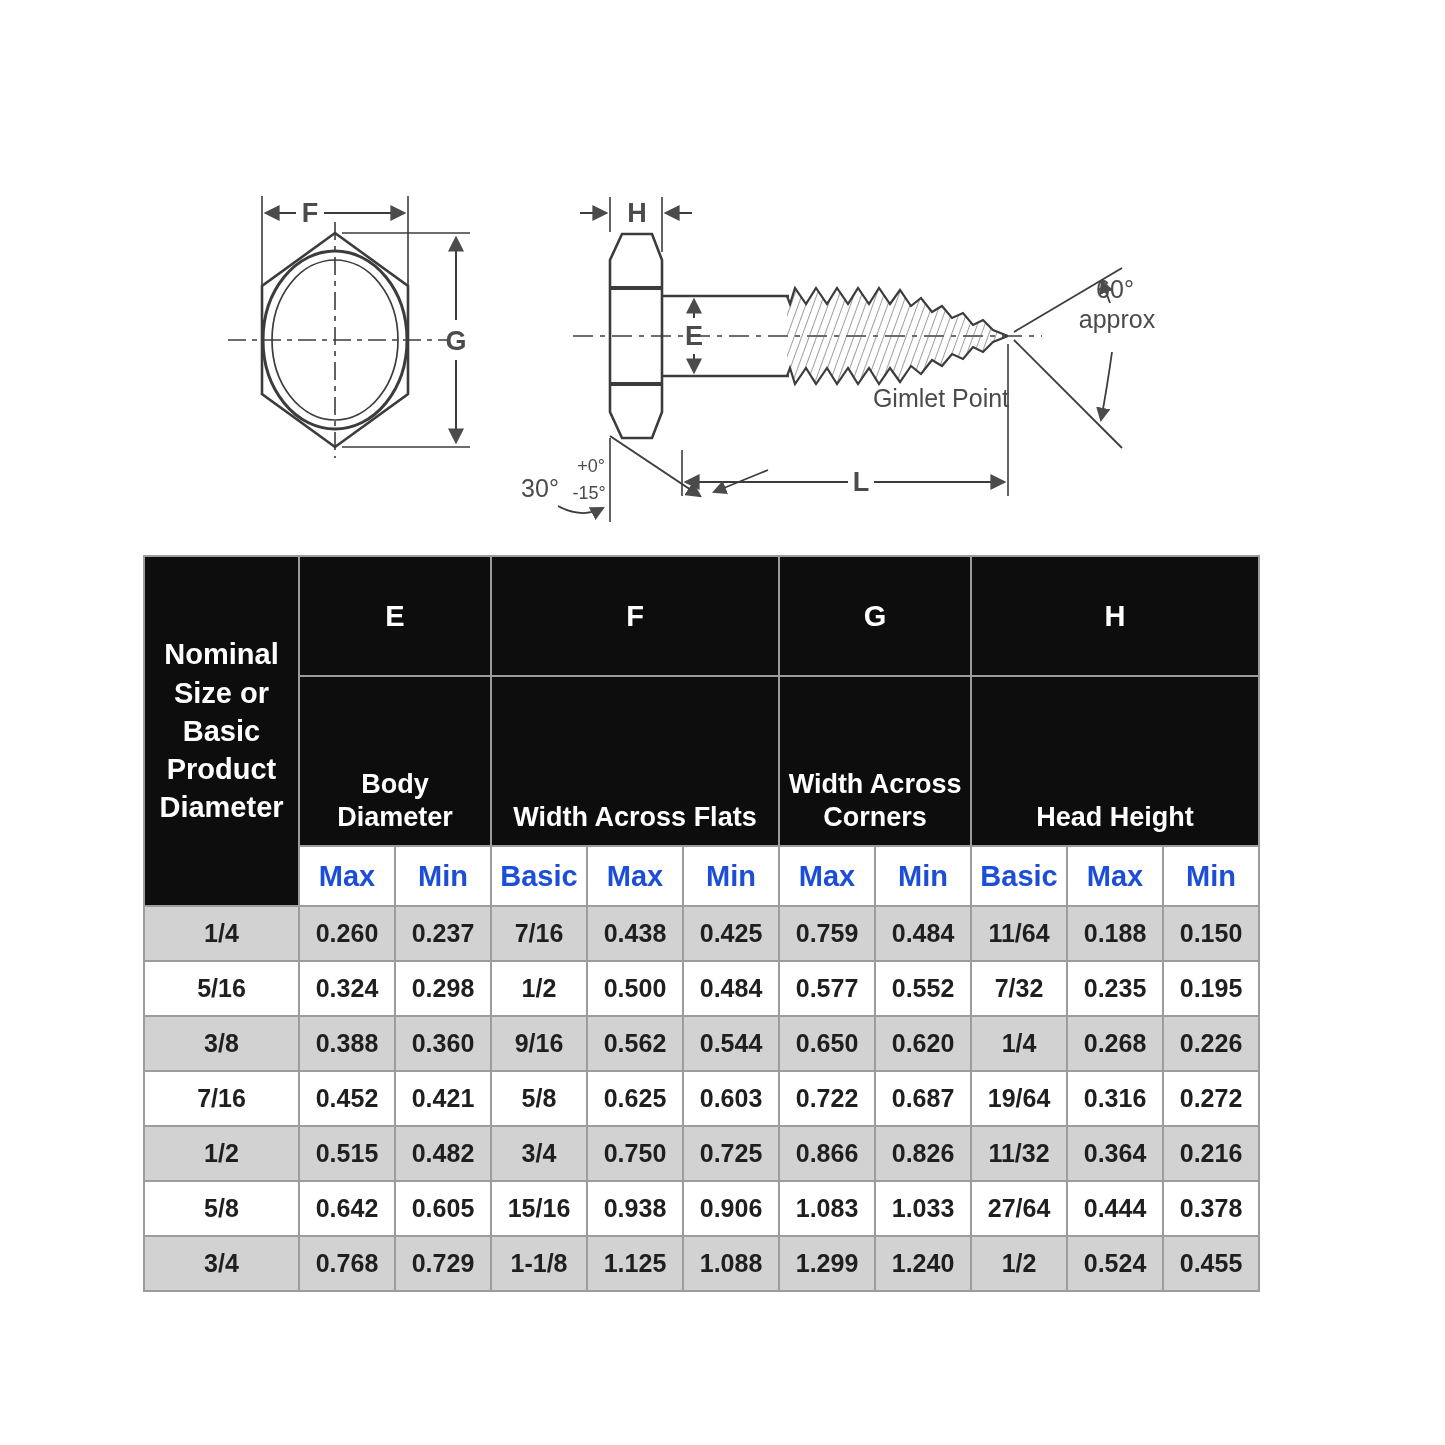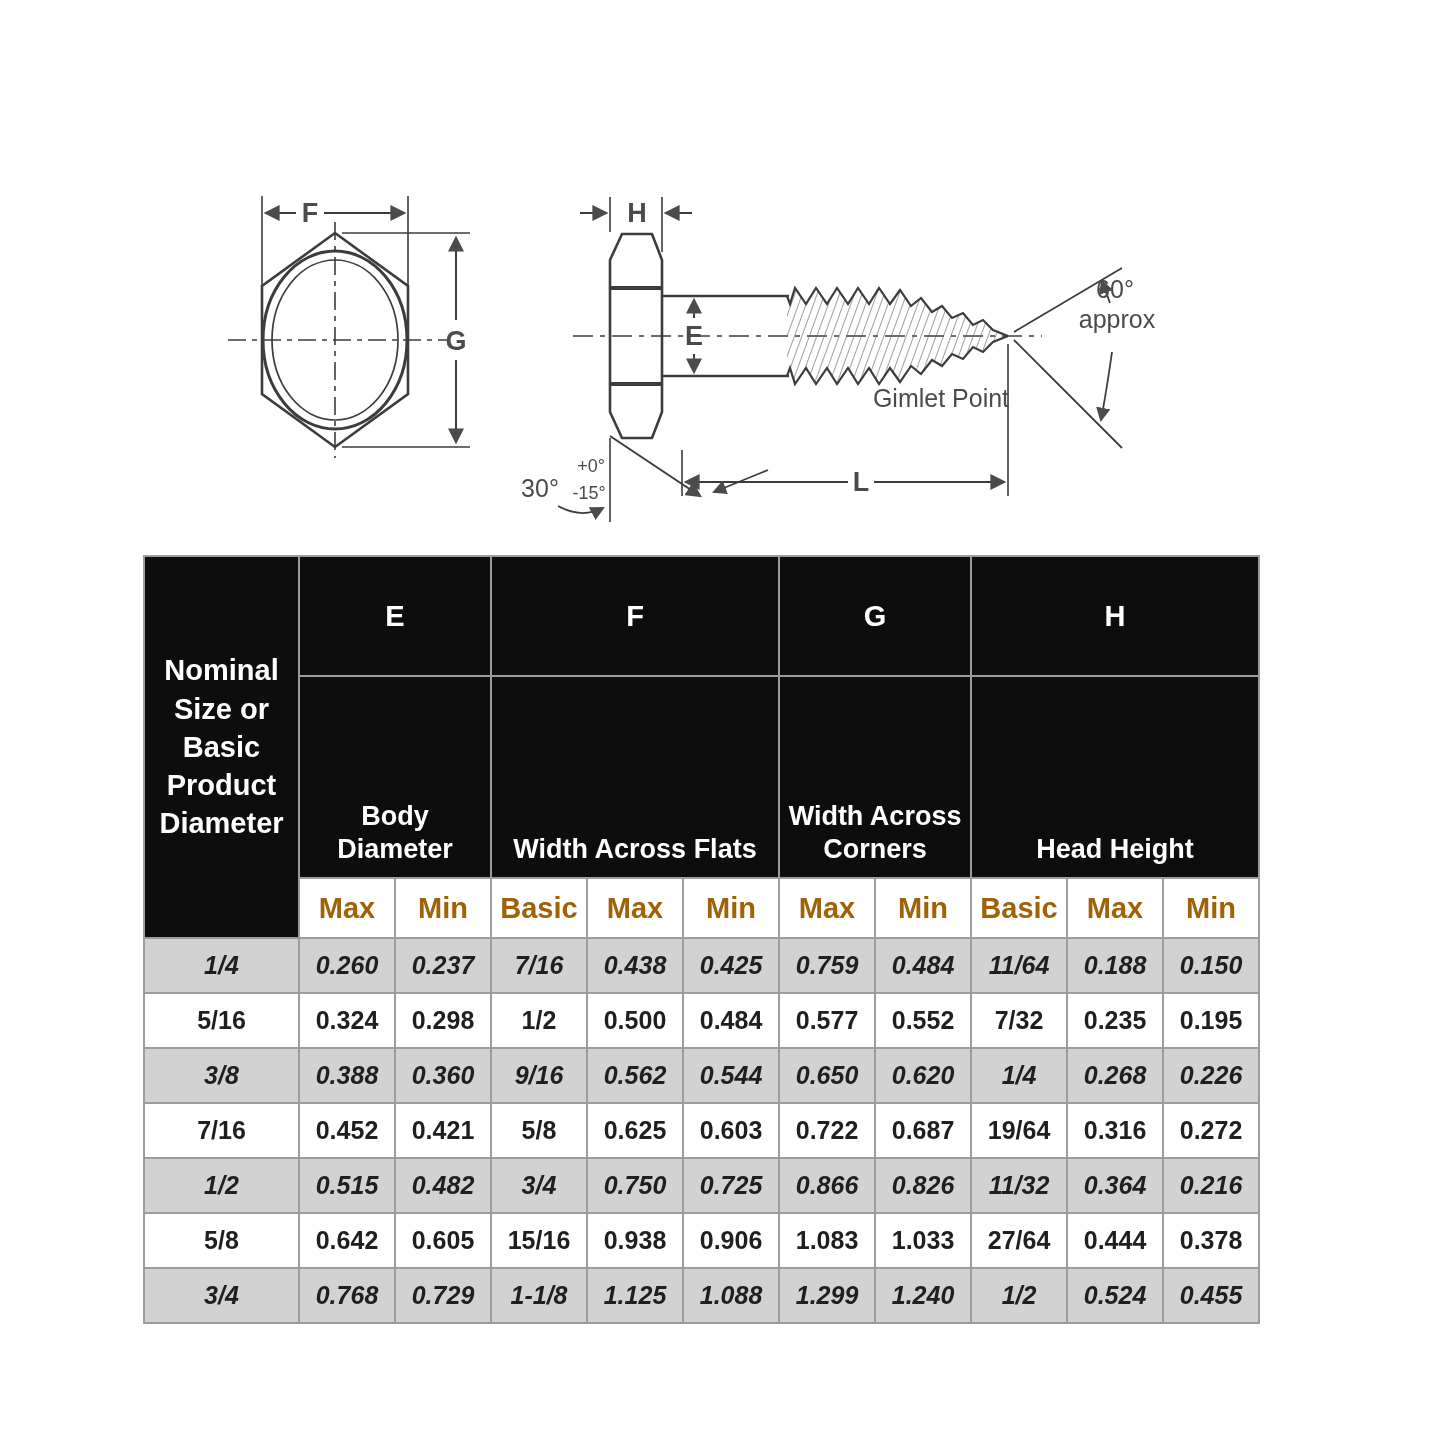--- a/index.html
+++ b/index.html
@@ -13,24 +13,24 @@
   .toltext  { font-size:18px; }
 
   table.spec { position:absolute; left:143px; top:555px; width:1115px; border-collapse:collapse; table-layout:fixed; }
   table.spec th, table.spec td { border:2px solid #9c9c9c; text-align:center; vertical-align:middle; overflow:hidden; }
 
   col.c-size { width:155px; }
   col.c-val  { width:96px; }
 
   tr.letters-row th { background:#0d0d0d; color:#fff; font-size:29px; font-weight:bold; height:120px; }
   th.corner { background:#0d0d0d; color:#fff; font-size:27px; font-weight:bold; line-height:1.32; padding:15px 8px; vertical-align:middle; }
-  tr.names-row th { background:#0d0d0d; color:#fff; font-size:27px; font-weight:bold; height:202px; vertical-align:bottom; padding:0 6px 10px 6px; line-height:1.25;text-align:center; }
-  tr.subs-row th { background:#ffffff; color:#a16207; font-size:29px; font-weight:bold; height:60px; }
+  tr.names-row th { background:#0d0d0d; color:#fff; font-size:27px; font-weight:bold; height:170px; vertical-align:bottom; padding:0 6px 10px 6px; line-height:1.25;text-align:center; }
+  tr.subs-row th { background:#ffffff; color:#1d4ed8; font-size:29px; font-weight:bold; height:60px; }
   tbody td { height:55px; font-size:25px; font-weight:bold; color:#1f1f1f; background:#ffffff; }
-  tbody tr.shade td { background:#d2d2d2;font-style:italic; }
+  tbody tr.shade td { background:#d2d2d2; }
 </style>
 </head>
 <body>
 
 <div class="page">
 
   <svg class="diagram" width="1445" height="545" viewBox="0 0 1445 545">
     <defs>
       <marker id="ah" viewBox="0 0 10 10" refX="8.5" refY="5" markerWidth="8" markerHeight="8" orient="auto">
         <path d="M0,0 L10,5 L0,10 z" fill="#4b4b4b"></path>

